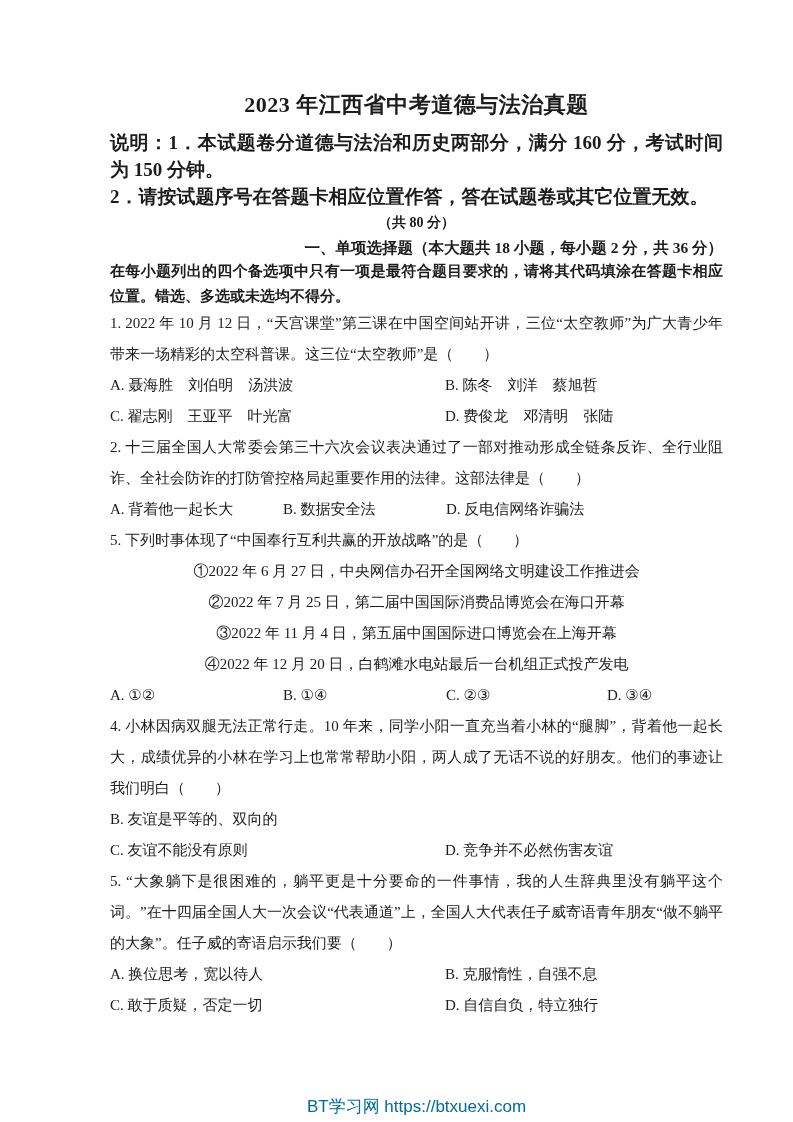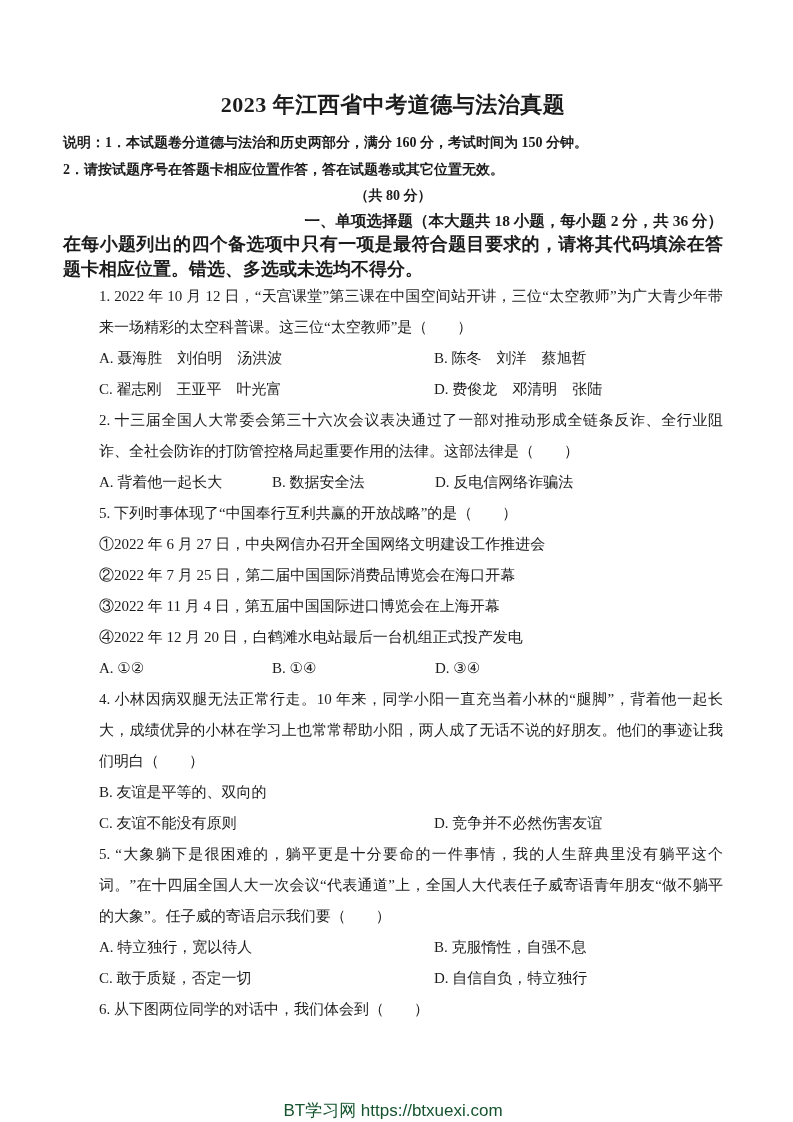--- a/index.html
+++ b/index.html
@@ -6,83 +6,84 @@
   * { box-sizing: border-box; }
   html, body { margin: 0; padding: 0; background: #ffffff; }
   .doc {
     position: relative;
     width: 793px;
     height: 1122px;
     background: #ffffff;
     overflow: hidden;
     font-family: "Liberation Serif", "DejaVu Serif", serif;
     color: #1c1c1c;
+    padding-left: 47px;
   }
   .content {
     margin-left: 63px;
     margin-right: 70px; 
   }
   .title {
     margin: 92px 0 0 0;
     font-size: 22px;
     line-height: 26px;
     font-weight: bold;
     text-align: center;
     letter-spacing: 0.5px;
   }
   .notes {
     margin-top: 11px;
     font-weight: bold;
-    font-size: 14px;
+    font-size: 19px;
     line-height: 27px;
     text-align: justify;
   }
   .score {
     font-weight: bold;
     font-size: 14px;
     line-height: 26px;
     text-align: center;
   }
   .sec-heading {
     font-weight: bold;
     font-size: 15.5px;
     line-height: 23px;
     text-align: right;
   }
   .sec-instr {
     font-weight: bold;
-    font-size: 18px;
+    font-size: 15px;
     line-height: 24.5px;
     text-align: justify;
   }
   .qarea {
     font-size: 15px;
-    margin-left: 36px;
   }
   .stem {
     margin: 0;
     line-height: 31px;
     text-align: justify;
   }
   .sub-item {
     line-height: 31px;
+    text-align: center;
   }
   .opt-row {
     display: flex;
     line-height: 31px;
     white-space: nowrap;
   }
   .opt-row.two .c1 { width: 335px; flex: 0 0 auto; }
   .opt-row.four .c1 { width: 173px; flex: 0 0 auto; }
   .opt-row.four .c2 { width: 163px; flex: 0 0 auto; }
   .opt-row.four .c3 { width: 161px; flex: 0 0 auto; }
   .footer {
     margin-top: 76px;
     text-align: center;
-    color: #14532d;
+    color: #0369a1;
     font-family: "Liberation Sans", "DejaVu Sans", sans-serif;
     font-size: 17px;
     line-height: 20px;
   }
 </style>
 </head>
 <body>
 
 <div class="doc">
   <div class="content">
@@ -124,49 +125,47 @@
 
       <div>
         <p class="stem">5. 下列时事体现了“中国奉行互利共赢的开放战略”的是（　　）</p>
         <div class="sub-item">①2022 年 6 月 27 日，中央网信办召开全国网络文明建设工作推进会</div>
         <div class="sub-item">②2022 年 7 月 25 日，第二届中国国际消费品博览会在海口开幕</div>
         <div class="sub-item">③2022 年 11 月 4 日，第五届中国国际进口博览会在上海开幕</div>
         <div class="sub-item">④2022 年 12 月 20 日，白鹤滩水电站最后一台机组正式投产发电</div>
         <div class="opt-row four">
           <span class="c1">A. ①②</span>
           <span class="c2">B. ①④</span>
+          <span class="c3">C. ②③</span>
           <span>D. ③④</span>
         </div>
       </div>
 
       <div>
         <p class="stem">4. 小林因病双腿无法正常行走。10 年来，同学小阳一直充当着小林的“腿脚”，背着他一起长大，成绩优异的小林在学习上也常常帮助小阳，两人成了无话不说的好朋友。他们的事迹让我们明白（　　）</p>
         <div class="opt-row two">
           <span>B. 友谊是平等的、双向的</span>
         </div>
         <div class="opt-row two">
           <span class="c1">C. 友谊不能没有原则</span>
           <span>D. 竞争并不必然伤害友谊</span>
         </div>
       </div>
 
       <div>
         <p class="stem">5. “大象躺下是很困难的，躺平更是十分要命的一件事情，我的人生辞典里没有躺平这个词。”在十四届全国人大一次会议“代表通道”上，全国人大代表任子威寄语青年朋友“做不躺平的大象”。任子威的寄语启示我们要（　　）</p>
         <div class="opt-row two">
-          <span class="c1">A. 特立独行，宽以待人</span>
+          <span class="c1">A. 换位思考，宽以待人</span>
           <span>B. 克服惰性，自强不息</span>
         </div>
         <div class="opt-row two">
           <span class="c1">C. 敢于质疑，否定一切</span>
           <span>D. 自信自负，特立独行</span>
         </div>
       </div>
 
-      <div>
-        <p class="stem">6. 从下图两位同学的对话中，我们体会到（　　）</p>
-      </div>
 
     </div>
 
     <div class="footer">BT学习网 https://btxuexi.com</div>
 
   </div>
 </div>
 
 </body></html>

